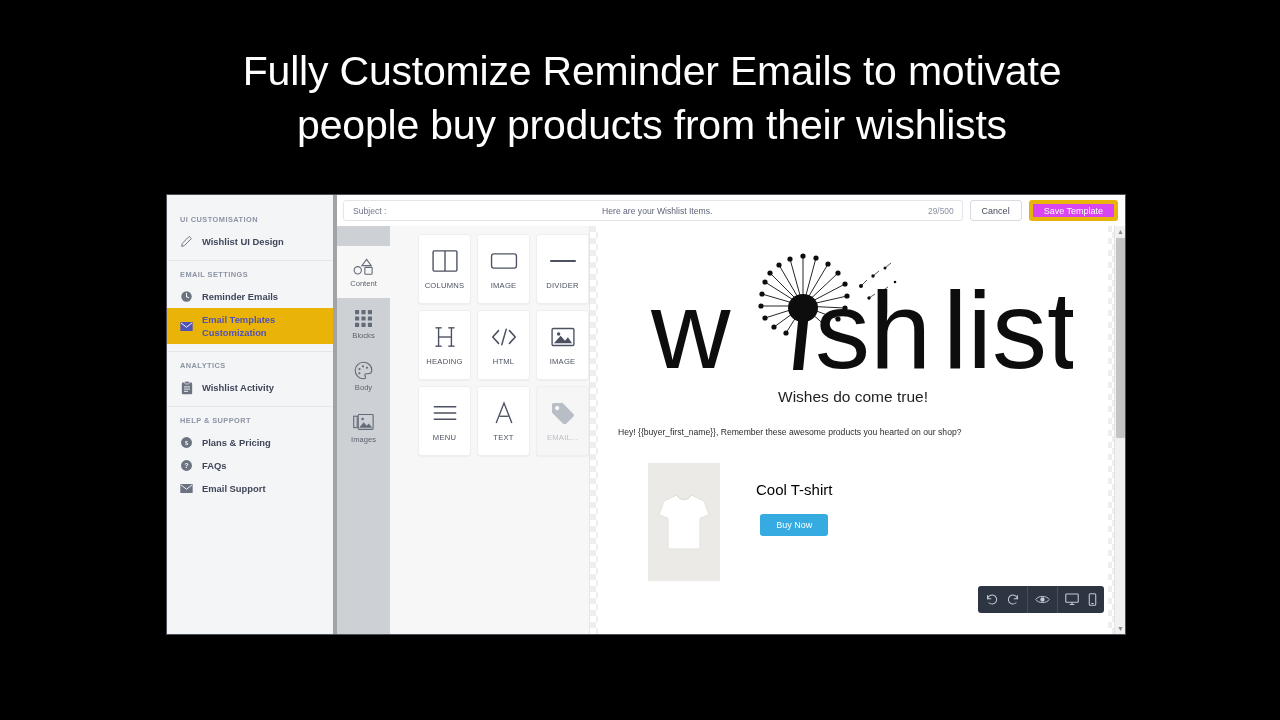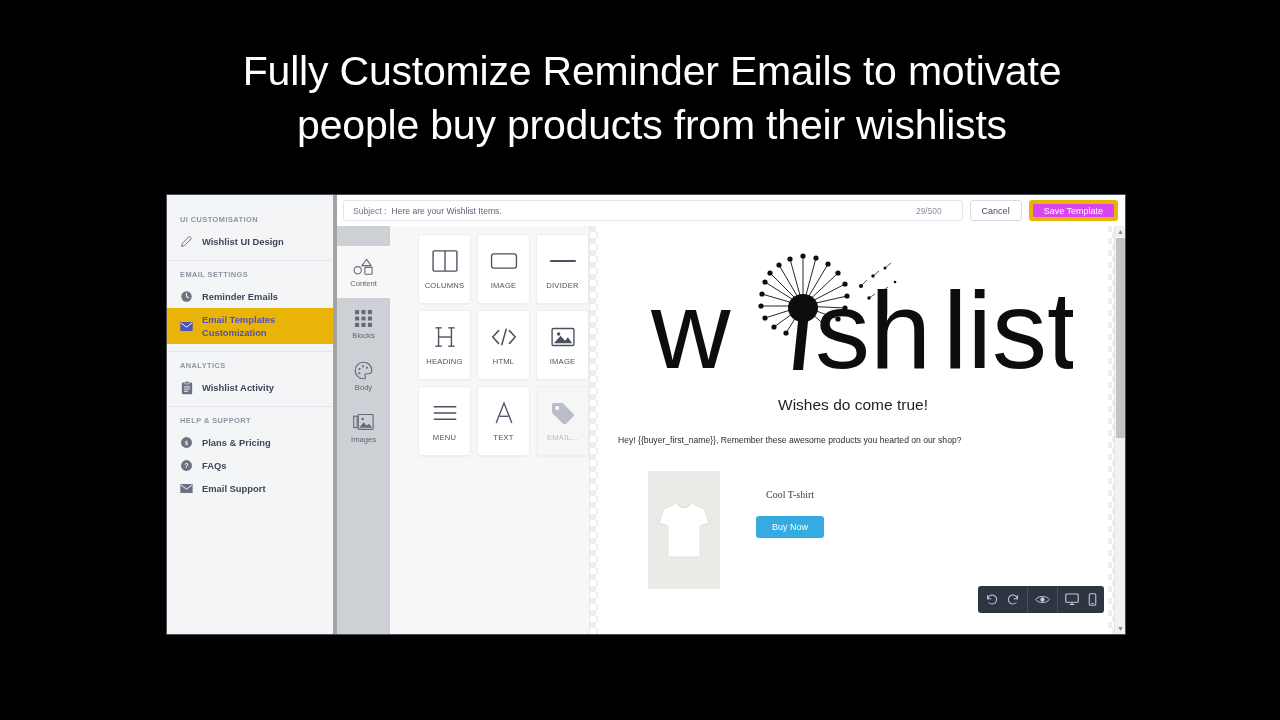--- a/index.html
+++ b/index.html
@@ -104,23 +104,24 @@
     gap: 7px;
   }
   #subject-field {
     flex: 1 1 auto;
     height: 21px;
     border: 1px solid #e3e5ea;
     border-radius: 3px;
     background: #ffffff;
     display: flex;
     align-items: center;
-    padding: 0 20px 0 9px;
+    padding: 0 8px 0 9px;
     gap: 5px;
     min-width: 0;
+    text-align: center;
   }
   #subject-label { color: #6e7588; font-size: 8.6px; white-space: nowrap; }
   #subject-value {
     color: #5d6478; font-size: 8.6px;
     flex: 1 1 auto;
     white-space: nowrap; overflow: hidden; text-overflow: ellipsis;
   }
   #subject-count { color: #8a91a2; font-size: 8.4px; white-space: nowrap; }
 
   .tb-btn {
@@ -214,21 +215,21 @@
   
   #logo-wrap { display: flex; justify-content: center; margin-top: 6px; }
   #logo-wrap svg { display: block; }
 
   #tagline {
     text-align: center;
     font-family: "Liberation Sans", sans-serif;
     font-size: 15.5px;
     color: #1e1e1e;
     font-weight: 400;
-    margin-top: 20px;
+    margin-top: 12px;
   }
   #greeting {
     margin-top: 20px;
     font-family: "Liberation Sans", sans-serif;
     font-size: 8.6px;
     color: #2b2b2b;
     line-height: 13px;
     padding-left: 6px;
     max-width: 360px;
   }
@@ -242,22 +243,22 @@
   }
   #product-image {
     width: 72px; height: 118px;
     background: #eceae7;
     flex: 0 0 72px;
     display: flex; align-items: center; justify-content: center;
   }
   #product-image svg { display: block; }
   #product-info { padding-top: 18px; text-align: center; }
   #product-title {
-    font-size: 10px; color: #404040; font-weight: 400;
-    font-family: Liberation Serif, serif;
+    font-size: 15px; color: #000000; font-weight: 400;
+    font-family: Liberation Sans, sans-serif;
   }
   #buy-now-btn {
     margin: 16px auto 0 auto;
     background: #35abe2;
     color: #ffffff;
     font-size: 9px;
     padding: 6px 16px;
     border-radius: 3px;
     display: inline-block;
     cursor: pointer;

